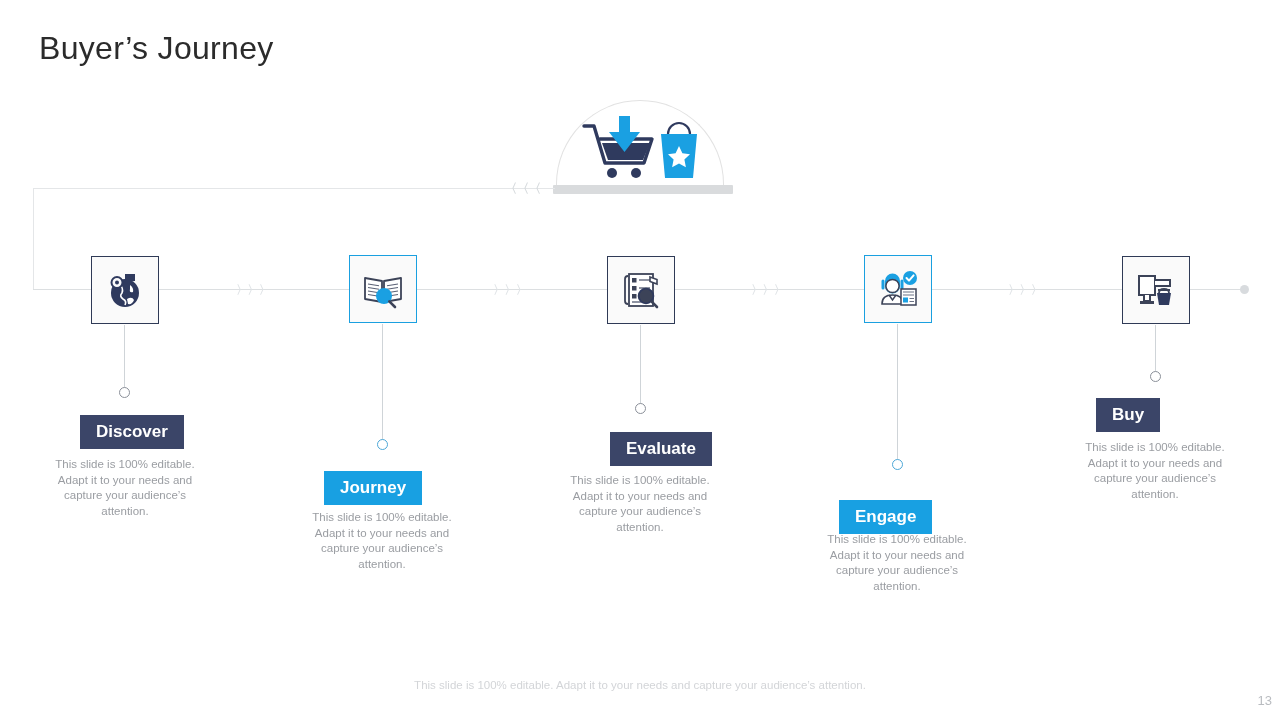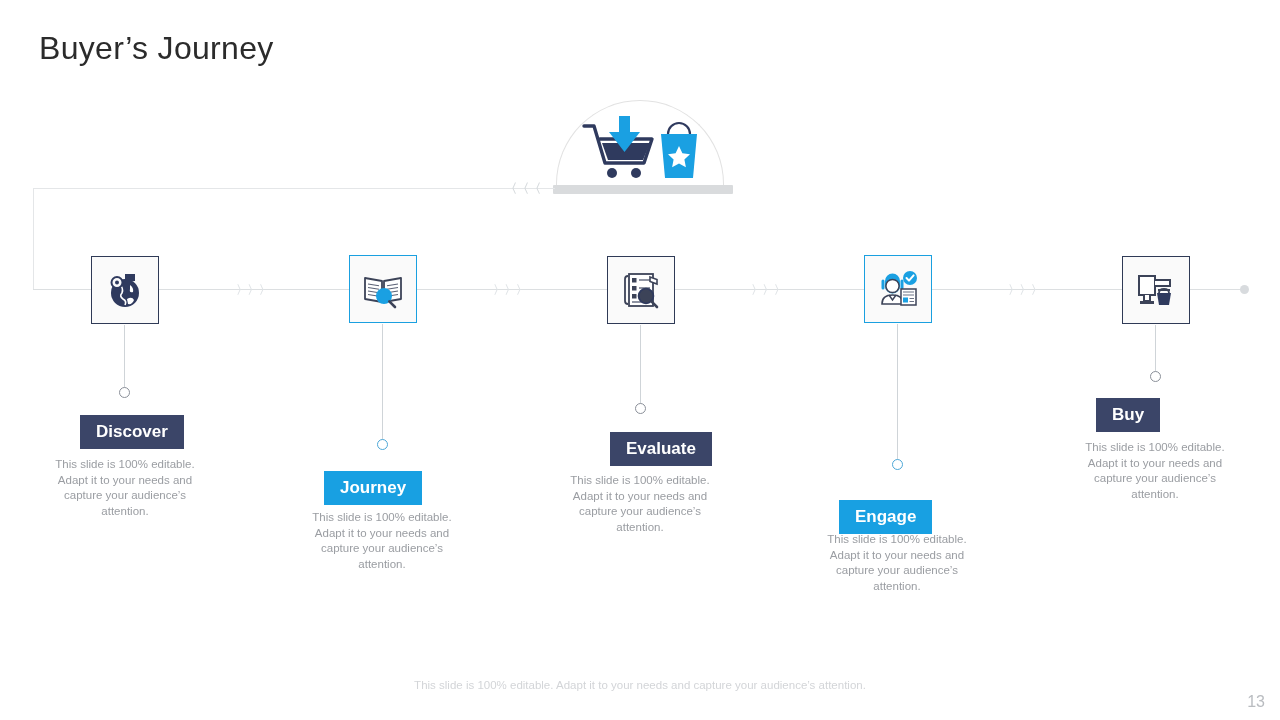--- a/index.html
+++ b/index.html
@@ -91,22 +91,22 @@
     font-size:11.5px; line-height:15.5px; color:#9a9da2;
     text-align:center;
   }
 
   
   .footer-note {
     position:absolute; left:0; top:679px; width:1280px;
     text-align:center; font-size:11.5px; color:#d3d5d8;
   }
   .page-num {
-    position:absolute; right:15px; top:693px;
-    font-size:16px; color:#b9bcc0;
+    position:absolute; right:8px; top:693px;
+    font-size:13px; color:#b9bcc0;
   }
 </style>
 </head>
 <body>
 
 <div id="slide">
 
   <div class="title">Buyer’s Journey</div>
 
   <div class="hero">

